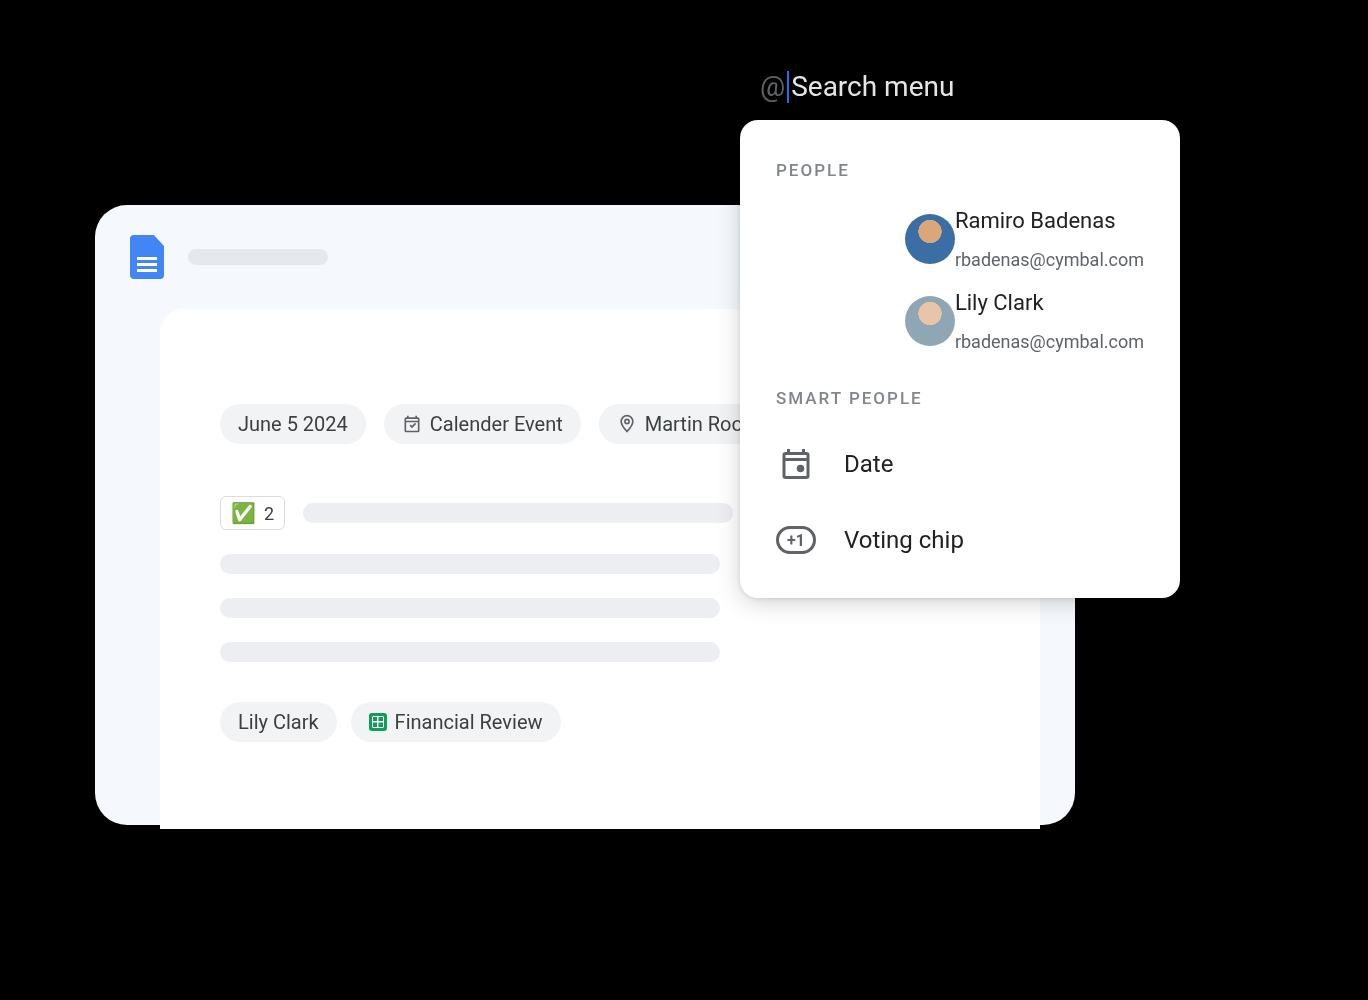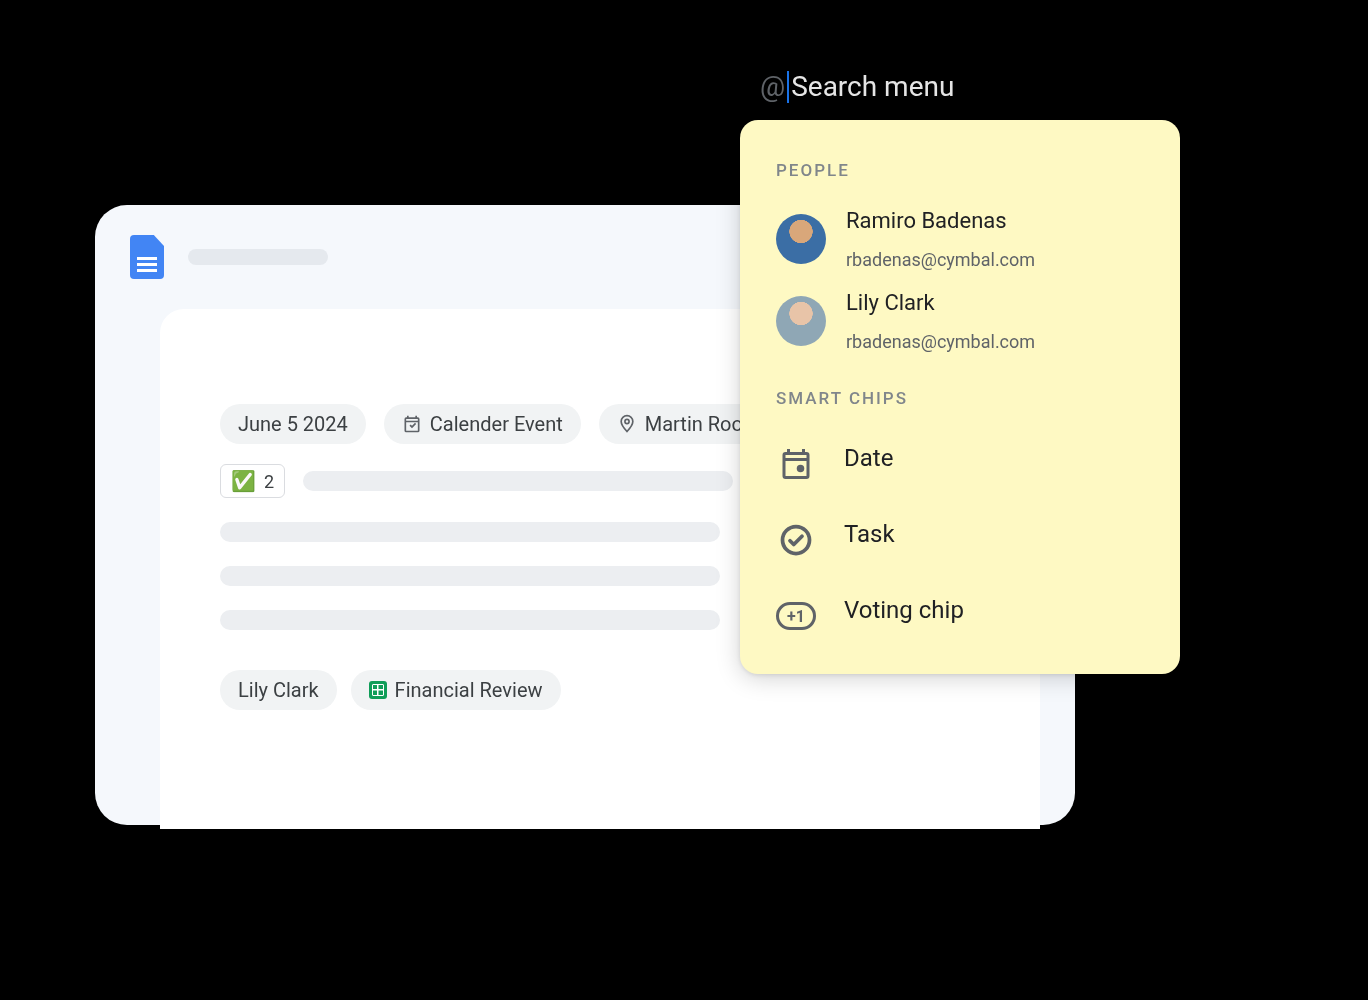--- a/index.html
+++ b/index.html
@@ -54,21 +54,21 @@
     .doc-page {
       background: #fff;
       border-radius: 24px 24px 0 0;
       margin-left: 30px;
       padding: 95px 60px 60px 60px;
       height: 520px;
     }
     .chip-row {
       display: flex;
       gap: 18px;
-      margin-bottom: 20px;
+      margin-bottom: 52px;
     }
     .chip {
       display: inline-flex;
       align-items: center;
       gap: 8px;
       background: #f1f3f4;
       border-radius: 20px;
       padding: 8px 18px;
       font-size: 20px;
       color: #3c4043;
@@ -139,52 +139,53 @@
       background: #1a73e8;
       margin: 0 2px;
     }
     .placeholder-text { color: #e5e5e5; }
 
     .popup {
       position: absolute;
       left: 740px;
       top: 120px;
       width: 440px;
-      background: #fef9c3;
+      background: #ffffff;
       border-radius: 18px;
       box-shadow: 0 4px 24px rgba(0,0,0,0.18), 0 1px 4px rgba(0,0,0,0.1);
       padding: 30px 0 20px 0;
     }
     .popup-section-header {
       font-size: 17px;
       letter-spacing: 2px;
       color: #80868b;
       padding: 10px 36px 18px 36px;
       font-weight: 500;
     }
     .person-row {
       display: flex;
       align-items: center;
-      gap: 20px;
       padding: 10px 36px;
       cursor: pointer;
+      justify-content: flex-end;
     }
     .avatar {
       width: 50px;
       height: 50px;
       border-radius: 50%;
       background: #ddd;
       flex-shrink: 0;
     }
     .avatar.a1 { background: radial-gradient(circle at 50% 35%, #d9a77a 28%, #3b6ea5 29%); }
     .avatar.a2 { background: radial-gradient(circle at 50% 35%, #e8c4a8 28%, #8fa7b5 29%); }
     .person-name { font-size: 22px; color: #202124; }
     .person-email { font-size: 18px; color: #5f6368; margin-top: 16px; }
     .chip-option-row {
       display: flex;
+      align-items: center;
       gap: 28px;
       padding: 18px 36px;
       cursor: pointer;
     }
     .chip-icon {
       width: 40px;
       height: 40px;
       display: flex;
       align-items: center;
       justify-content: center;
@@ -273,41 +274,32 @@
     </div>
   </div>
   <div class="person-row">
     <div class="avatar a2"></div>
     <div>
       <div class="person-name">Lily Clark</div>
       <div class="person-email">rbadenas@cymbal.com</div>
     </div>
   </div>
 
-  <div class="popup-section-header" style="padding-top:26px;">SMART CHIPS</div>
+  <div class="popup-section-header" style="padding-top:26px;">SMART PEOPLE</div>
 
   <div class="chip-option-row">
     <div class="chip-icon">
       <svg viewBox="0 0 24 24" fill="#5f6368">
           <path d="M19 4h-1V2h-2v2H8V2H6v2H5a2 2 0 0 0-2 2v14a2 2 0 0 0 2 2h14a2 2 0 0 0 2-2V6a2 2 0 0 0-2-2zm0 16H5V10h14v10zM5 8V6h14v2H5z"></path>
           <circle cx="15" cy="15" r="2.5"></circle>
         </svg>
     </div>
     <div class="chip-label">Date</div>
   </div>
 
-  <div class="chip-option-row">
-    <div class="chip-icon">
-      <svg viewBox="0 0 24 24" fill="none" stroke="#5f6368" stroke-width="2.5">
-          <circle cx="12" cy="12" r="9"></circle>
-          <path d="M8 12.5l2.5 2.5L16 9.5" stroke-linecap="round" stroke-linejoin="round"></path>
-        </svg>
-    </div>
-    <div class="chip-label">Task</div>
-  </div>
 
   <div class="chip-option-row">
     <div class="chip-icon">
       <div class="plus1-icon">+1</div>
     </div>
     <div class="chip-label">Voting chip</div>
   </div>
 </div>
 
 </body></html>

